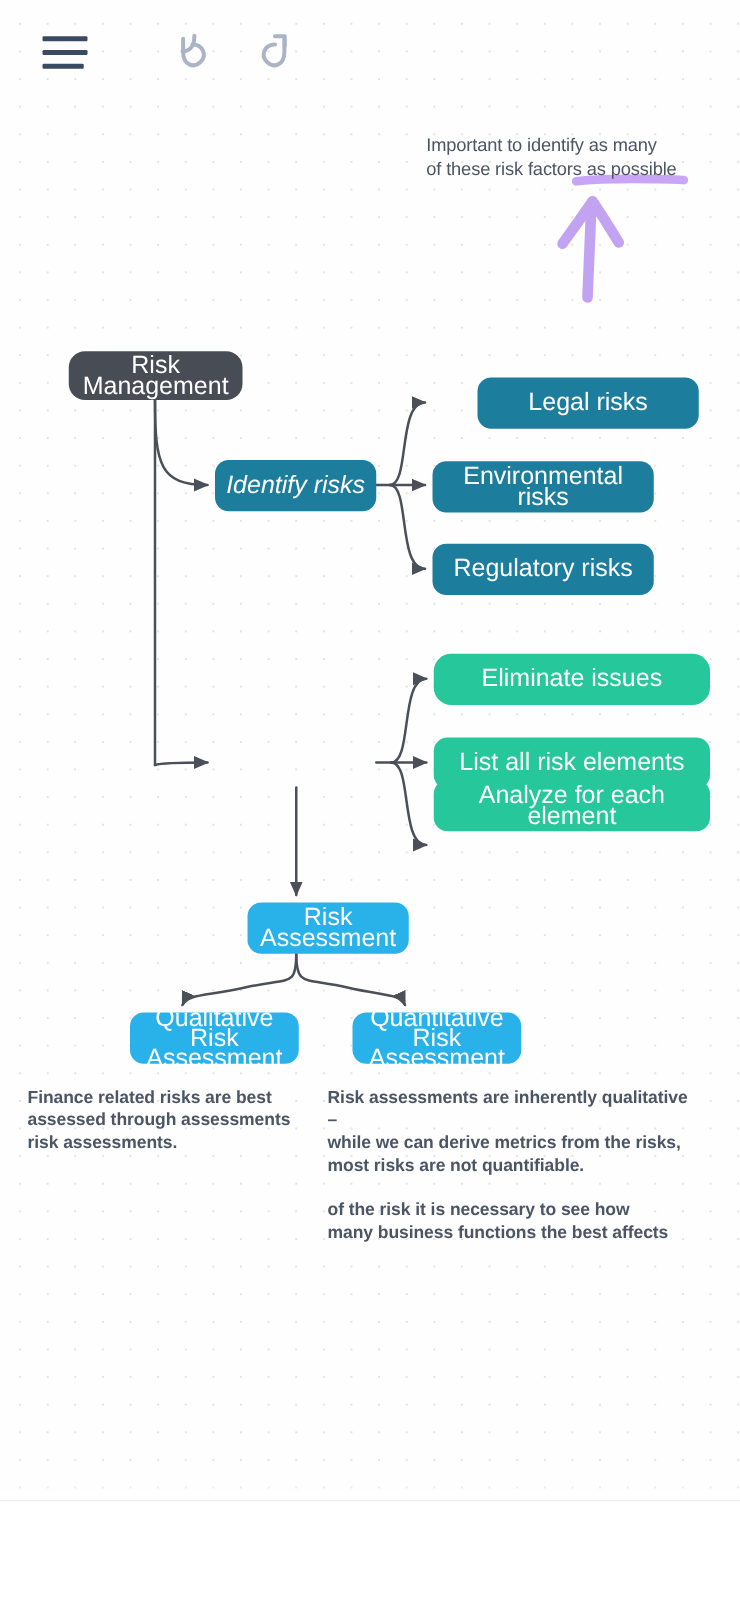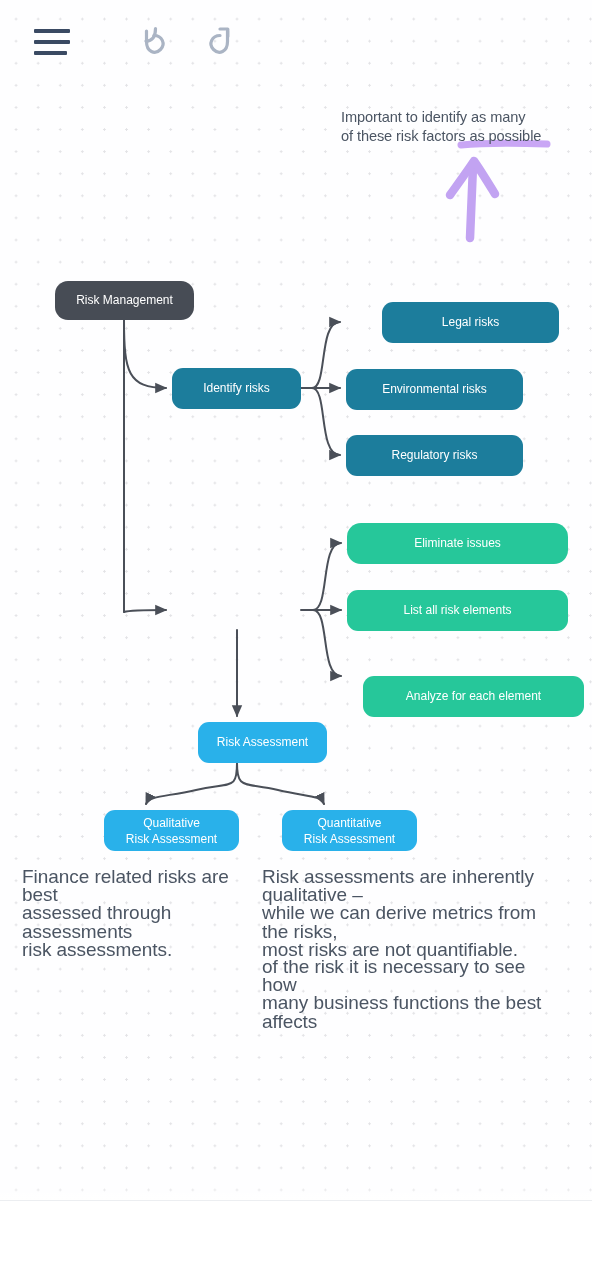--- a/index.html
+++ b/index.html
@@ -68,41 +68,42 @@
   }
 
   
   .node {
     position: absolute;
     display: flex;
     align-items: center;
     justify-content: center;
     text-align: center;
     color: #ffffff;
-    font-size: 12px;
+    font-size: 20px;
     line-height: 17px;
     border-radius: 11px;
     padding: 4px 8px;
     cursor: pointer;
     user-select: none;
     white-space: pre-line;
   }
   .node.dark   { background: #474c55; border-radius: 13px; }
   .node.teal   { background: #1c7d9c; }
   .node.green  { background: #26c79a; }
   .node.blue   { background: #29b1ea; margin-left: 26px; }
 
   
   .textblock {
     position: absolute;
-    font-size: 19px;
+    font-size: 14px;
     line-height: 18.2px;
     color: #4b5563;
     letter-spacing: -0.05px;
     cursor: text;
+    font-weight: bold;
   }
 
   
   #edges, #inkLayer {
     position: absolute;
     left: 0; top: 0;
     width: 592px; height: 1200px;
     pointer-events: none;
   }
 
@@ -195,34 +196,34 @@
       </svg>
     </div>
 
     <div id="annotation">
       <div>Important to identify as many</div>
       <div>of these risk factors as possible</div>
     </div>
 
     <div class="node dark" style="left:55px;  top:281px; width:139px; height:39px;">Risk Management</div>
 
-    <div class="node teal" style="left:172px; top:368px; width:129px; height:41px;">Identify risks</div>
+    <div class="node teal" style="left:172px; top:368px; width:129px; height:41px;font-style:italic;">Identify risks</div>
 
     <div class="node teal" style="left:346px; top:302px; width:177px; height:41px;margin-left:36px;">Legal risks</div>
 
     <div class="node teal" style="left:346px; top:369px; width:177px; height:41px;">Environmental risks</div>
 
     <div class="node teal" style="left:346px; top:435px; width:177px; height:41px;">Regulatory risks</div>
 
 
     <div class="node green" style="left:347px; top:523px; width:221px; height:41px;border-radius:14px;">Eliminate issues</div>
 
     <div class="node green" style="left:347px; top:590px; width:221px; height:41px;">List all risk elements</div>
 
-    <div class="node green" style="left:347px; top:676px; width:221px; height:41px;margin-left:16px;">Analyze for each element</div>
+    <div class="node green" style="left:347px; top:624px; width:221px; height:41px;">Analyze for each element</div>
 
     <div class="node blue" style="left:172px; top:722px; width:129px; height:41px;">Risk Assessment</div>
 
     <div class="node blue" style="left:78px;  top:810px; width:135px; height:41px; line-height:16px;">Qualitative
 Risk Assessment</div>
 
     <div class="node blue" style="left:256px; top:810px; width:135px; height:41px; line-height:16px;">Quantitative
 Risk Assessment</div>
 
     <div class="textblock" style="left:22px; top:868px; width:215px;">

